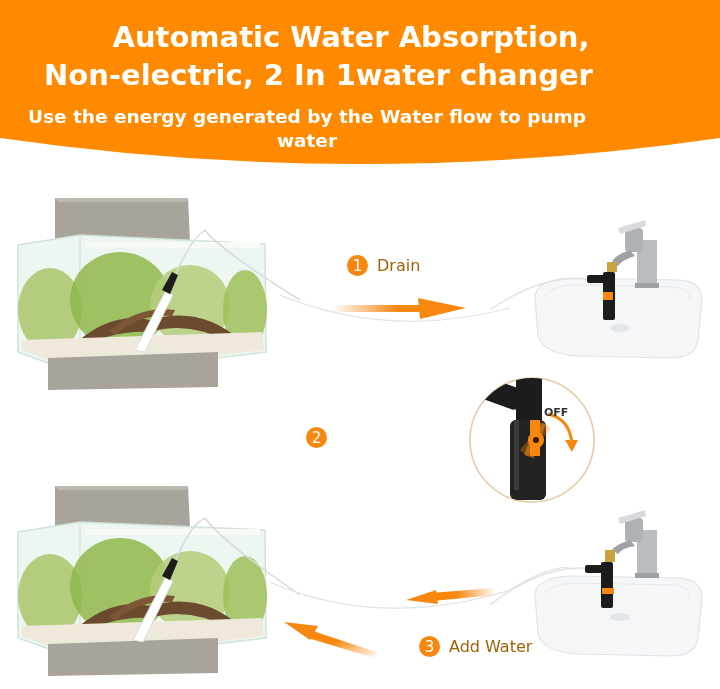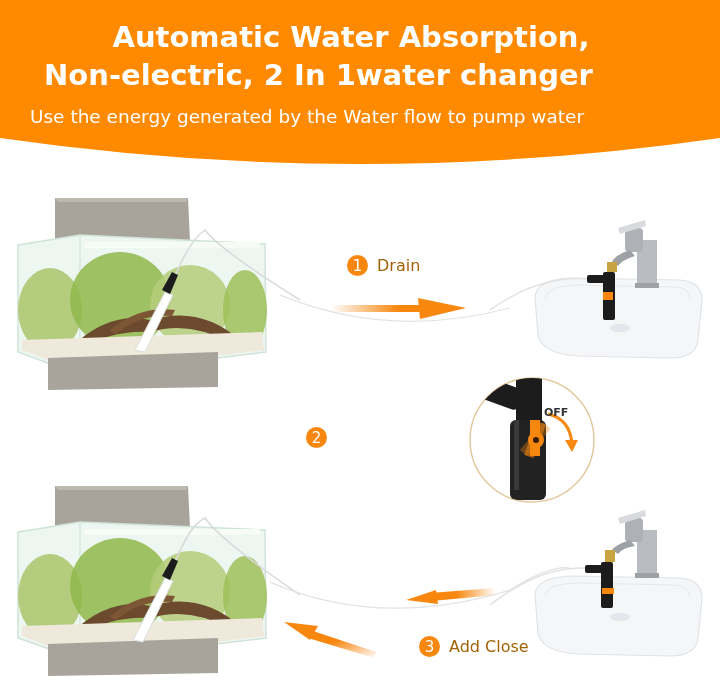--- a/index.html
+++ b/index.html
@@ -2,21 +2,21 @@
 <html><head>
 <meta charset="utf-8">
 <style>
   html, body { margin: 0; padding: 0; background: #ffffff; }
   body { width: 720px; height: 689px; position: relative; overflow: hidden; font-family: "DejaVu Sans", "Liberation Sans", sans-serif; }
   .header-band { position: absolute; left: 0; top: 0; width: 720px; height: 170px; }
   .header-text { position: absolute; left: 0; top: 0; width: 720px; text-align: center; color: #ffffff; }
   .title-line { font-weight: bold; font-size: 29px; line-height: 38px; letter-spacing: 0px; }
   .title-1 { position: absolute; top: 18px; left: 0; width: 702px; }
   .title-2 { position: absolute; top: 56px; left: 0; width: 637px; }
-  .subtitle { position: absolute; top: 105px; left: 0; width: 614px; font-size: 18.5px; font-weight: normal; line-height: 24px; }
+  .subtitle { position: absolute; top: 105px; left: 0; width: 614px; font-size: 18.5px; font-weight: bold; line-height: 24px; }
   .scene { position: absolute; }
   .step { position: absolute; display: flex; align-items: center; gap: 9px; }
   .badge { width: 21px; height: 21px; border-radius: 50%; background: #f7870f; color: #fff; font-size: 15px; display: flex; align-items: center; justify-content: center; font-family: "DejaVu Sans", sans-serif; }
   .step-label { font-size: 16px; color: #a16207; font-family: "DejaVu Sans", sans-serif; }
   .off-label { position: absolute; font-size: 11px; font-weight: bold; color: #333; font-family: "DejaVu Sans", sans-serif; text-align: center; }
 </style>
 </head>
 <body>
 
 <svg class="header-band" viewBox="0 0 720 170" width="720" height="170">
@@ -156,21 +156,21 @@
 
   <polygon points="160,33 225,28 226,35 162,41" fill="url(#fadeL)"></polygon>
   <polygon points="136,40 166,30 168,44" fill="#f7870f"></polygon>
 
   <polygon points="40,70 106,92 104,98 38,78" fill="url(#fadeL2)"></polygon>
   <polygon points="14,62 48,66 40,80" fill="#f7870f"></polygon>
 </svg>
 
 <div class="step" style="left:419px;top:636px">
   <span class="badge">3</span>
-  <span class="step-label">Add Close</span>
+  <span class="step-label">Add Water</span>
 </div>
 
 <svg class="scene" style="left:490px;top:490px" width="230" height="199" viewBox="0 0 230 199">
   <path d="M45,105 Q45,88 80,86 L190,88 Q212,90 212,108 L208,148 Q206,166 180,166 L88,164 Q52,162 48,143 Z" fill="#f4f6f8" stroke="#dfe3e7" stroke-width="1.2"></path>
   <path d="M55,105 Q58,94 85,93 L185,95 Q200,96 200,108" fill="none" stroke="#e6e9ec" stroke-width="1"></path>
   <ellipse cx="130" cy="127" rx="10" ry="4" fill="#e3e6ea"></ellipse>
   <rect x="147" y="40" width="20" height="45" fill="#b9bcc0"></rect>
   <rect x="145" y="83" width="24" height="5" fill="#9ea2a7"></rect>
   <rect x="135" y="28" width="18" height="24" rx="4" fill="#aeb2b7"></rect>
   <path d="M128,28 L155,20 L156,26 L130,34 Z" fill="#d8dadd"></path>

